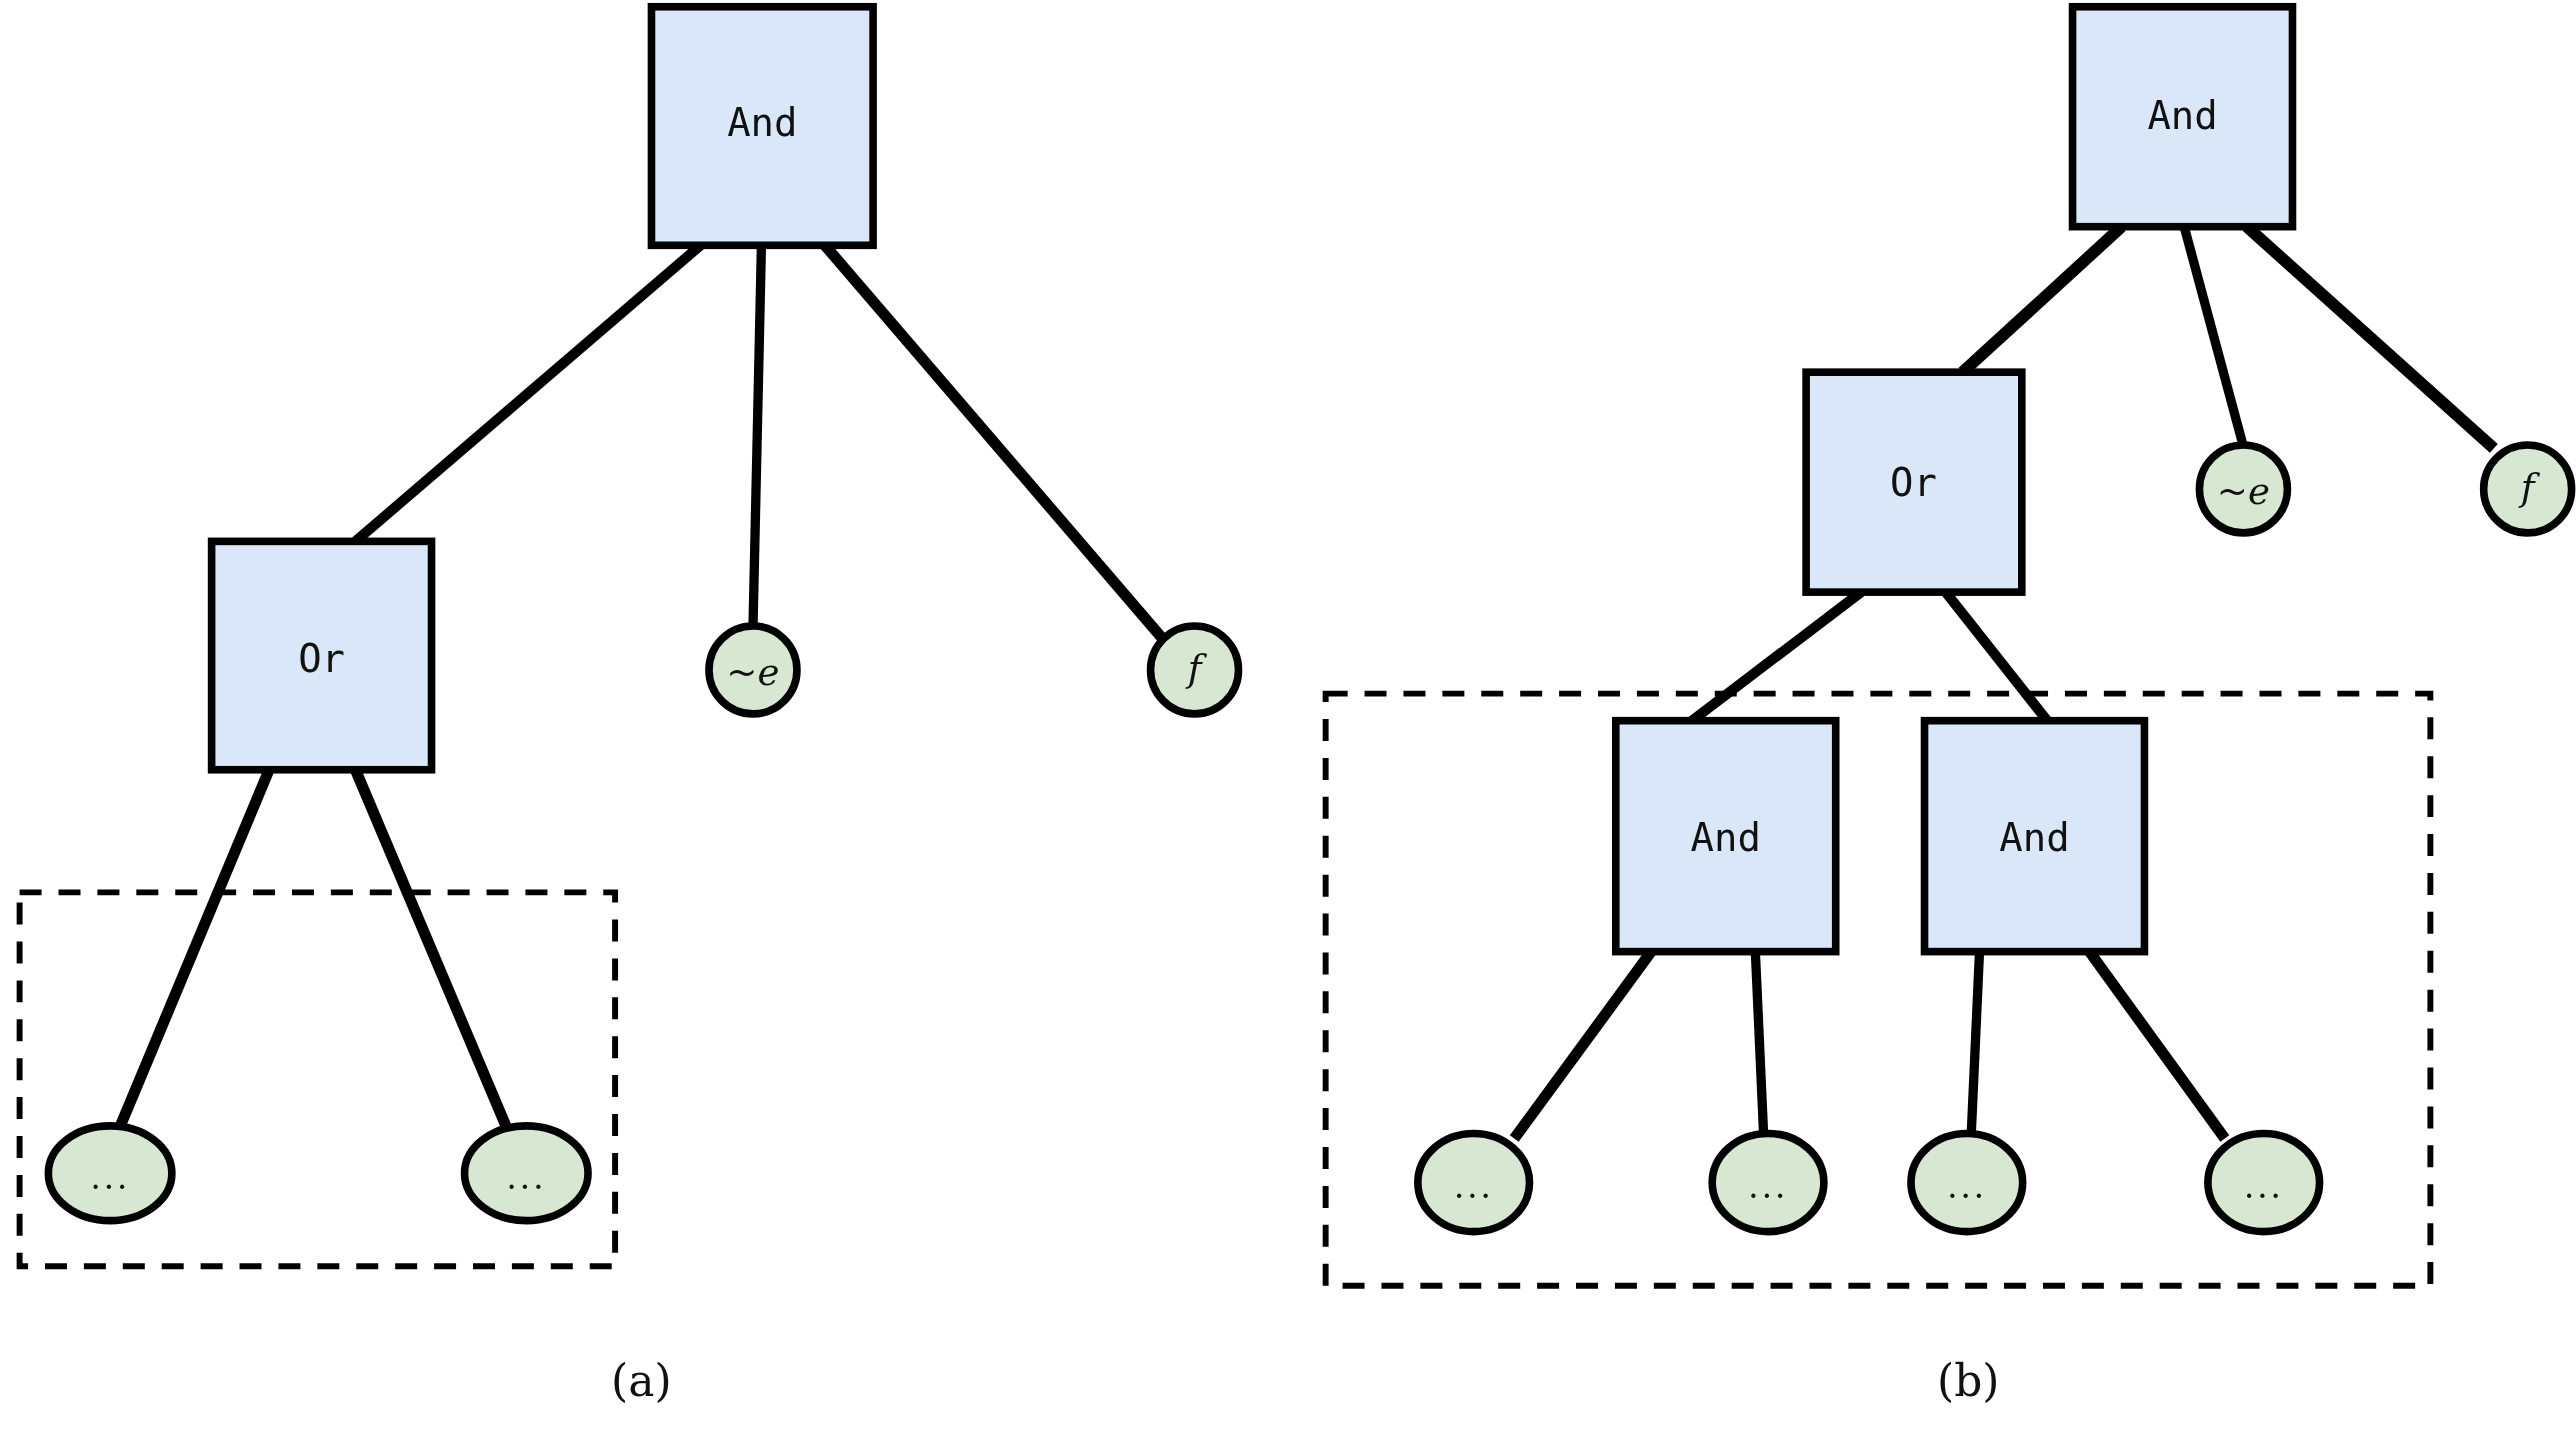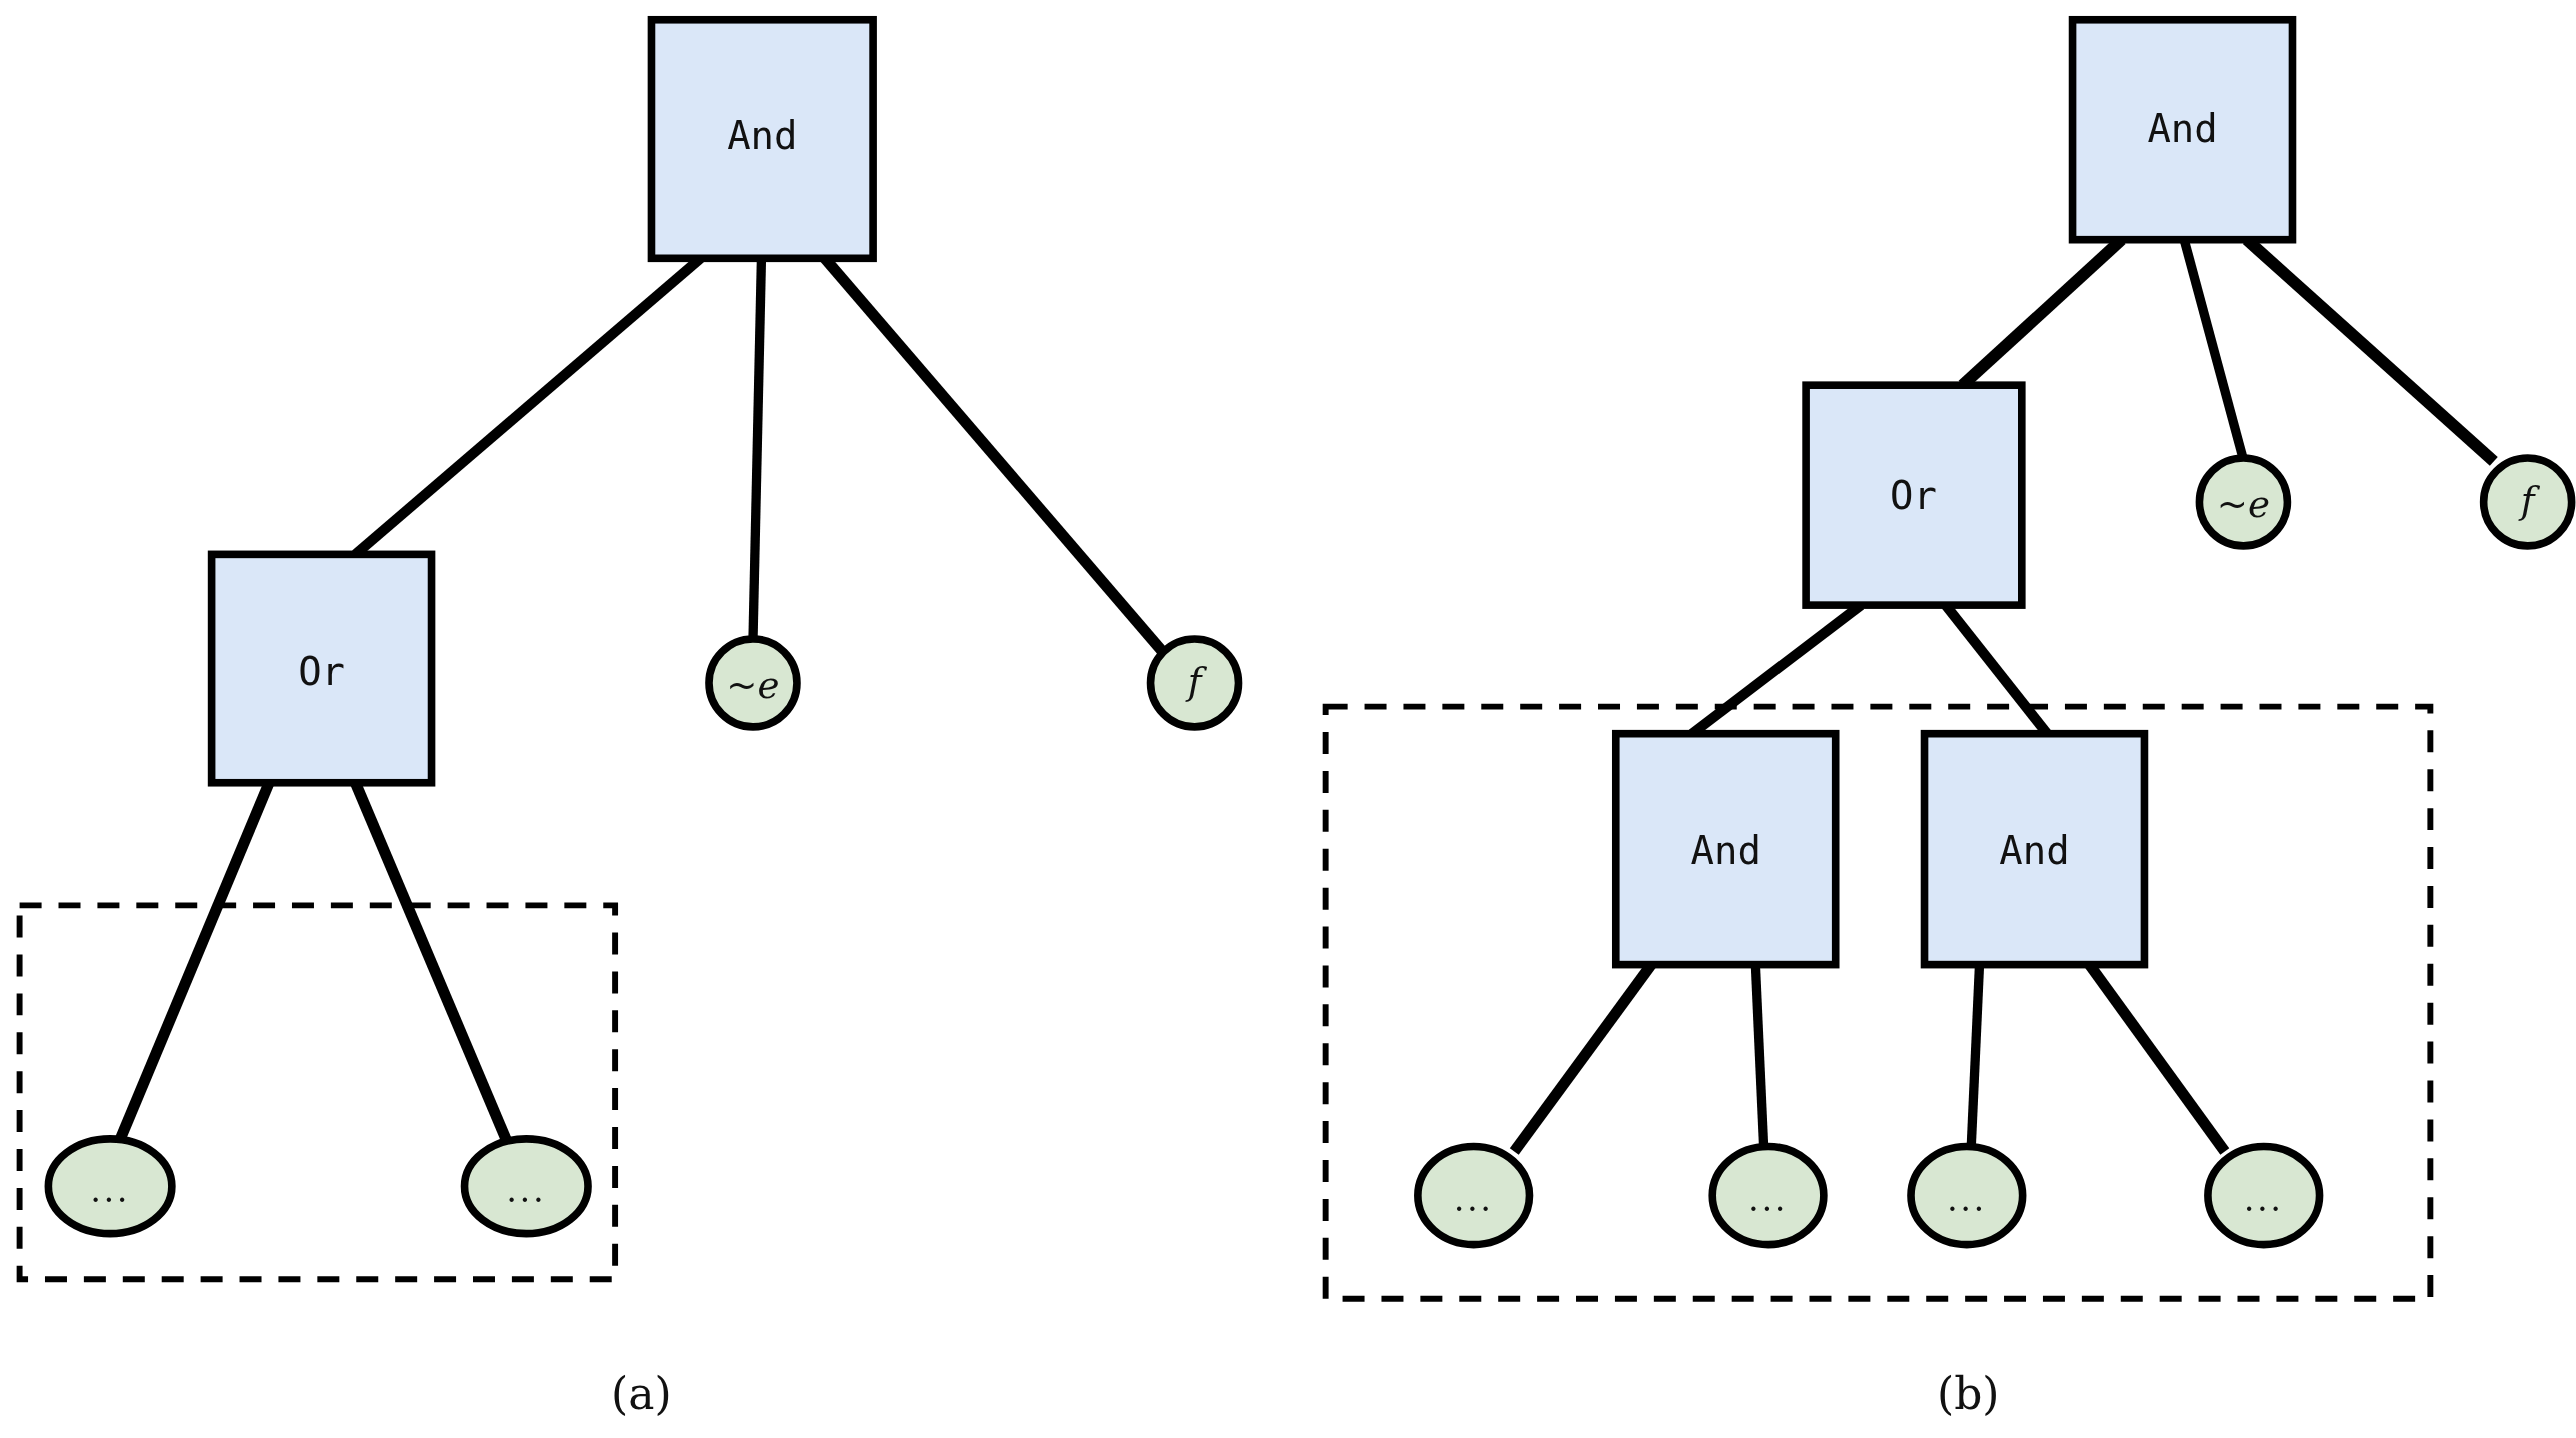--- a/index.html
+++ b/index.html
@@ -1,18 +1,18 @@
 <!DOCTYPE html>
 <html style="font-size:13.5px"><head>
 <meta charset="utf-8">
 <style>
   html,body{margin:0;padding:0;background:#fff;}
   body{width:2576px;height:1438px;position:relative;overflow:hidden;
        font-family:"Liberation Serif",serif;}
-  #stage{position:absolute;left:0;top:13px;width:2576px;height:1026px;}
+  #stage{position:absolute;left:0;top:0;width:2576px;height:1026px;}
   svg.canvas{position:absolute;left:0;top:0;width:2576px;height:1438px;display:block;}
   .nodebox{fill:#dae7f8;stroke:#000;stroke-width:9;}
   .nodecirc{fill:#d8e7d2;stroke:#000;stroke-width:9;}
   .edge{stroke:#000;fill:none;stroke-linecap:butt;}
   .groupbox{fill:none;stroke:#000;stroke-width:7;stroke-dasharray:26 20;}
   .boxlabel{font-family:"DejaVu Sans Mono","Liberation Mono",monospace;
             font-size:46px;fill:#111;text-anchor:middle;dominant-baseline:central;}
   .leaflabel{font-family:"DejaVu Serif","Liberation Serif",serif;font-style:italic;
              font-size:44px;fill:#111;text-anchor:middle;dominant-baseline:central;}
   .dotslabel{font-family:"DejaVu Serif","Liberation Serif",serif;

